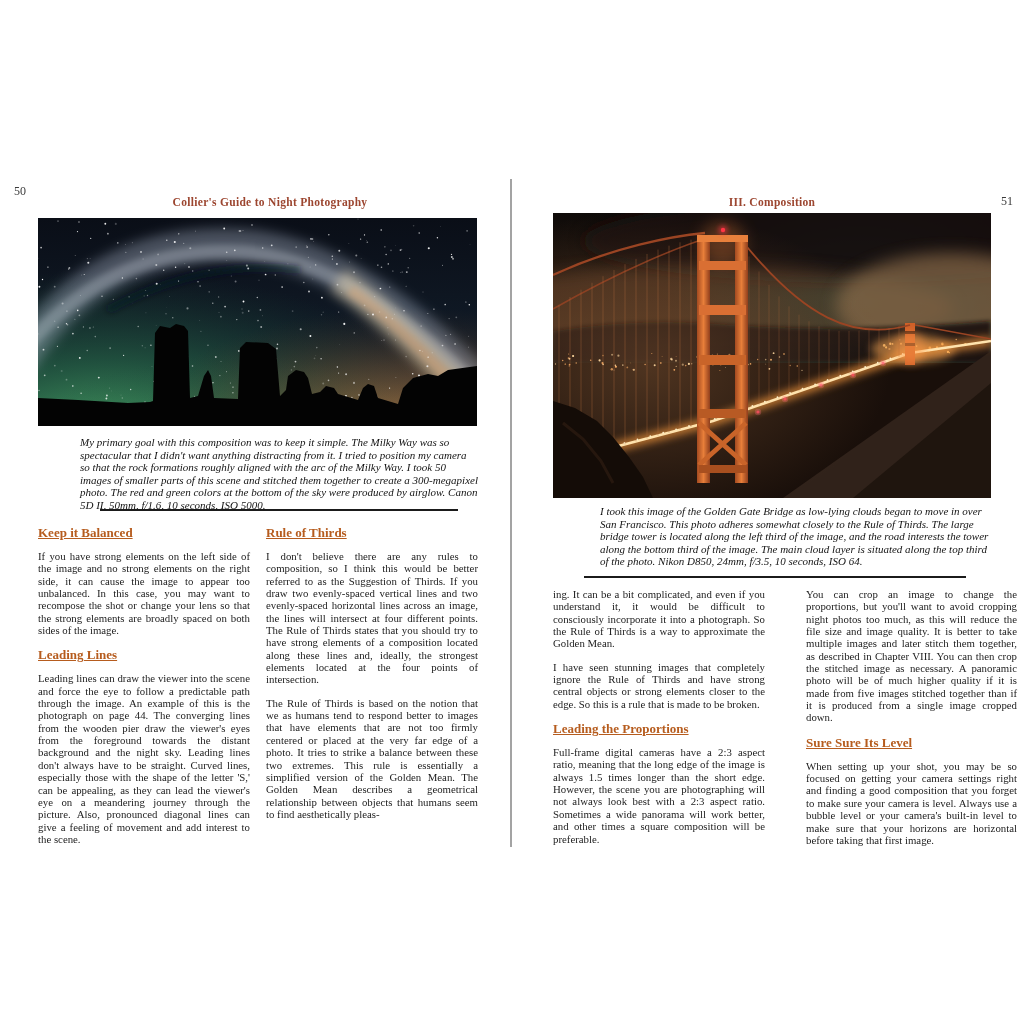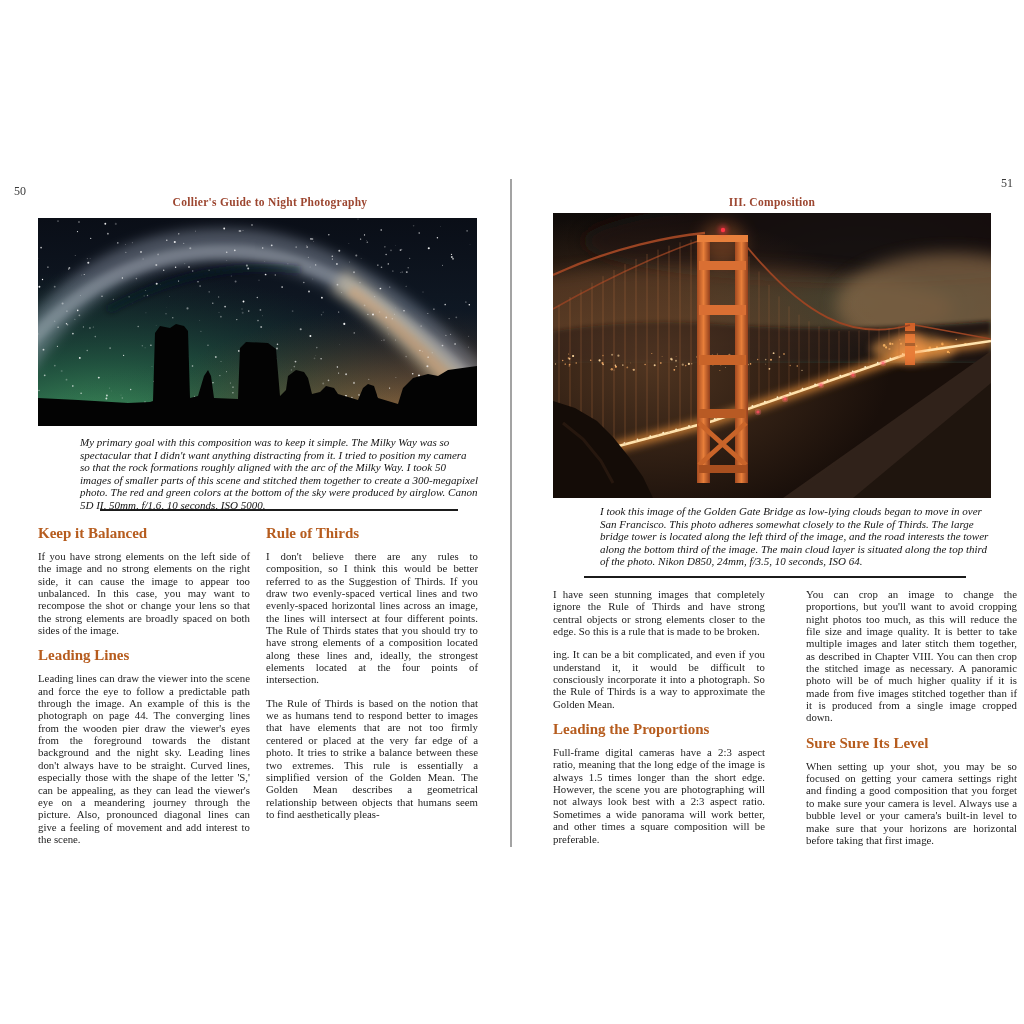--- a/index.html
+++ b/index.html
@@ -13,21 +13,21 @@
   .abs{position:absolute;}
   .pagenum{font-size:12px;color:#3a3a3a;}
   .running-header{font-size:11.5px;font-weight:600;letter-spacing:.3px;color:var(--rust,#9c4630);text-align:center;}
   .photo{margin:0;padding:0;line-height:0;}
   .photo svg{display:block;}
   .caption{font-style:italic;font-size:11px;line-height:12.6px;color:#131313;text-align:left;margin-left:16px;}
   .rule{height:2px;background:#1b1b1b;}
   .divider{width:2px;background:#a3a3a3;}
   .col{font-size:10.8px;line-height:12.35px;text-align:justify;hyphens:auto;}
   .col p{margin:0 0 11px 0;}
-  .col h3{margin:13px 0 11px 0;font-size:15px;line-height:12px;color:var(--orange,#b65c1e);font-weight:bold;}
+  .col h3{margin:13px 0 11px 0;font-size:13px;line-height:12px;color:var(--orange,#b65c1e);font-weight:bold;text-decoration:underline;}
   .col h3:first-child{margin-top:1px;}
 </style>
 </head>
 <body style="--rust: #9c4630; --orange: #b65c1e;">
 
 <div style="position:absolute;inset:0;">
 
   <div>
     <div class="abs pagenum" style="left:14px;top:184px;">50</div>
     <div class="abs running-header" style="left:50px;top:184px;width:440px;margin-top:12px;">Collier's Guide to Night Photography</div>
@@ -435,21 +435,21 @@
       <h3>Rule of Thirds</h3>
       <p>I don't believe there are any rules to composition, so I think this would be better referred to as the Suggestion of Thirds. If you draw two evenly-spaced vertical lines and two evenly-spaced horizontal lines across an image, the lines will intersect at four different points. The Rule of Thirds states that you should try to have strong elements of a composition located along these lines and, ideally, the strongest elements located at the four points of intersection.</p>
       <p>The Rule of Thirds is based on the notion that we as humans tend to respond better to images that have elements that are not too firmly centered or placed at the very far edge of a photo. It tries to strike a balance between these two extremes. This rule is essentially a simplified version of the Golden Mean. The Golden Mean describes a geometrical relationship between objects that humans seem to find aesthetically pleas-</p>
     </div>
   </div>
 
   <div class="abs divider" style="left:510px;top:179px;height:668px;"></div>
 
   <div>
     <div class="abs running-header" style="left:553px;top:196px;width:438px;">III. Composition</div>
-    <div class="abs pagenum" style="left:1001px;top:176px;">51</div>
+    <div class="abs pagenum" style="left:1001px;top:194px;">51</div>
 
     <figure class="photo abs" style="left:553px;top:213px;width:438px;height:285px;">
       <svg width="438" height="285" viewBox="0 0 438 285" preserveAspectRatio="none">
         <defs>
           <linearGradient id="ggsky" x1="0" y1="0" x2="0" y2="1">
             <stop offset="0" stop-color="#0f0b09"></stop>
             <stop offset="0.45" stop-color="#2a1c13"></stop>
             <stop offset="1" stop-color="#1c130d"></stop>
           </linearGradient>
           <radialGradient id="ggteal" cx="0.70" cy="0.30" r="0.45">
@@ -704,22 +704,22 @@
 
         <path fill="#140c07" d="M0,188 L22,195 L44,208 L60,224 L76,244 L90,264 L100,285 L0,285 Z"></path>
         <path d="M10,210 L30,226 L48,248 L60,270" stroke="#2b1a10" stroke-width="3" fill="none" opacity="0.8"></path>
       </svg>
     </figure>
 
     <div class="abs caption" style="left:584px;top:505px;width:392px;">I took this image of the Golden Gate Bridge as low-lying clouds began to move in over San Francisco. This photo adheres somewhat closely to the Rule of Thirds. The large bridge tower is located along the left third of the image, and the road interests the tower along the bottom third of the image. The main cloud layer is situated along the top third of the photo. Nikon D850, 24mm, f/3.5, 10 seconds, ISO 64.</div>
     <div class="abs rule" style="left:584px;top:576px;width:382px;"></div>
 
     <div class="abs col" style="left:553px;top:588px;width:212px;">
+      <p>ing. It can be a bit complicated, and even if you understand it, it would be difficult to consciously incorporate it into a photograph. So the Rule of Thirds is a way to approximate the Golden Mean.</p>
       <p>I have seen stunning images that completely ignore the Rule of Thirds and have strong central objects or strong elements closer to the edge. So this is a rule that is made to be broken.</p>
-      <p>ing. It can be a bit complicated, and even if you understand it, it would be difficult to consciously incorporate it into a photograph. So the Rule of Thirds is a way to approximate the Golden Mean.</p>
       <h3>Leading the Proportions</h3>
       <p>Full-frame digital cameras have a 2:3 aspect ratio, meaning that the long edge of the image is always 1.5 times longer than the short edge. However, the scene you are photographing will not always look best with a 2:3 aspect ratio. Sometimes a wide panorama will work better, and other times a square composition will be preferable.</p>
     </div>
     <div class="abs col" style="left:781px;top:588px;width:211px;margin-left:25px;">
       <p>You can crop an image to change the proportions, but you'll want to avoid cropping night photos too much, as this will reduce the file size and image quality. It is better to take multiple images and later stitch them together, as described in Chapter VIII. You can then crop the stitched image as necessary. A panoramic photo will be of much higher quality if it is made from five images stitched together than if it is produced from a single image cropped down.</p>
       <h3>Sure Sure Its Level</h3>
       <p>When setting up your shot, you may be so focused on getting your camera settings right and finding a good composition that you forget to make sure your camera is level. Always use a bubble level or your camera's built-in level to make sure that your horizons are horizontal before taking that first image.</p>
     </div>
   </div>
 </div>

